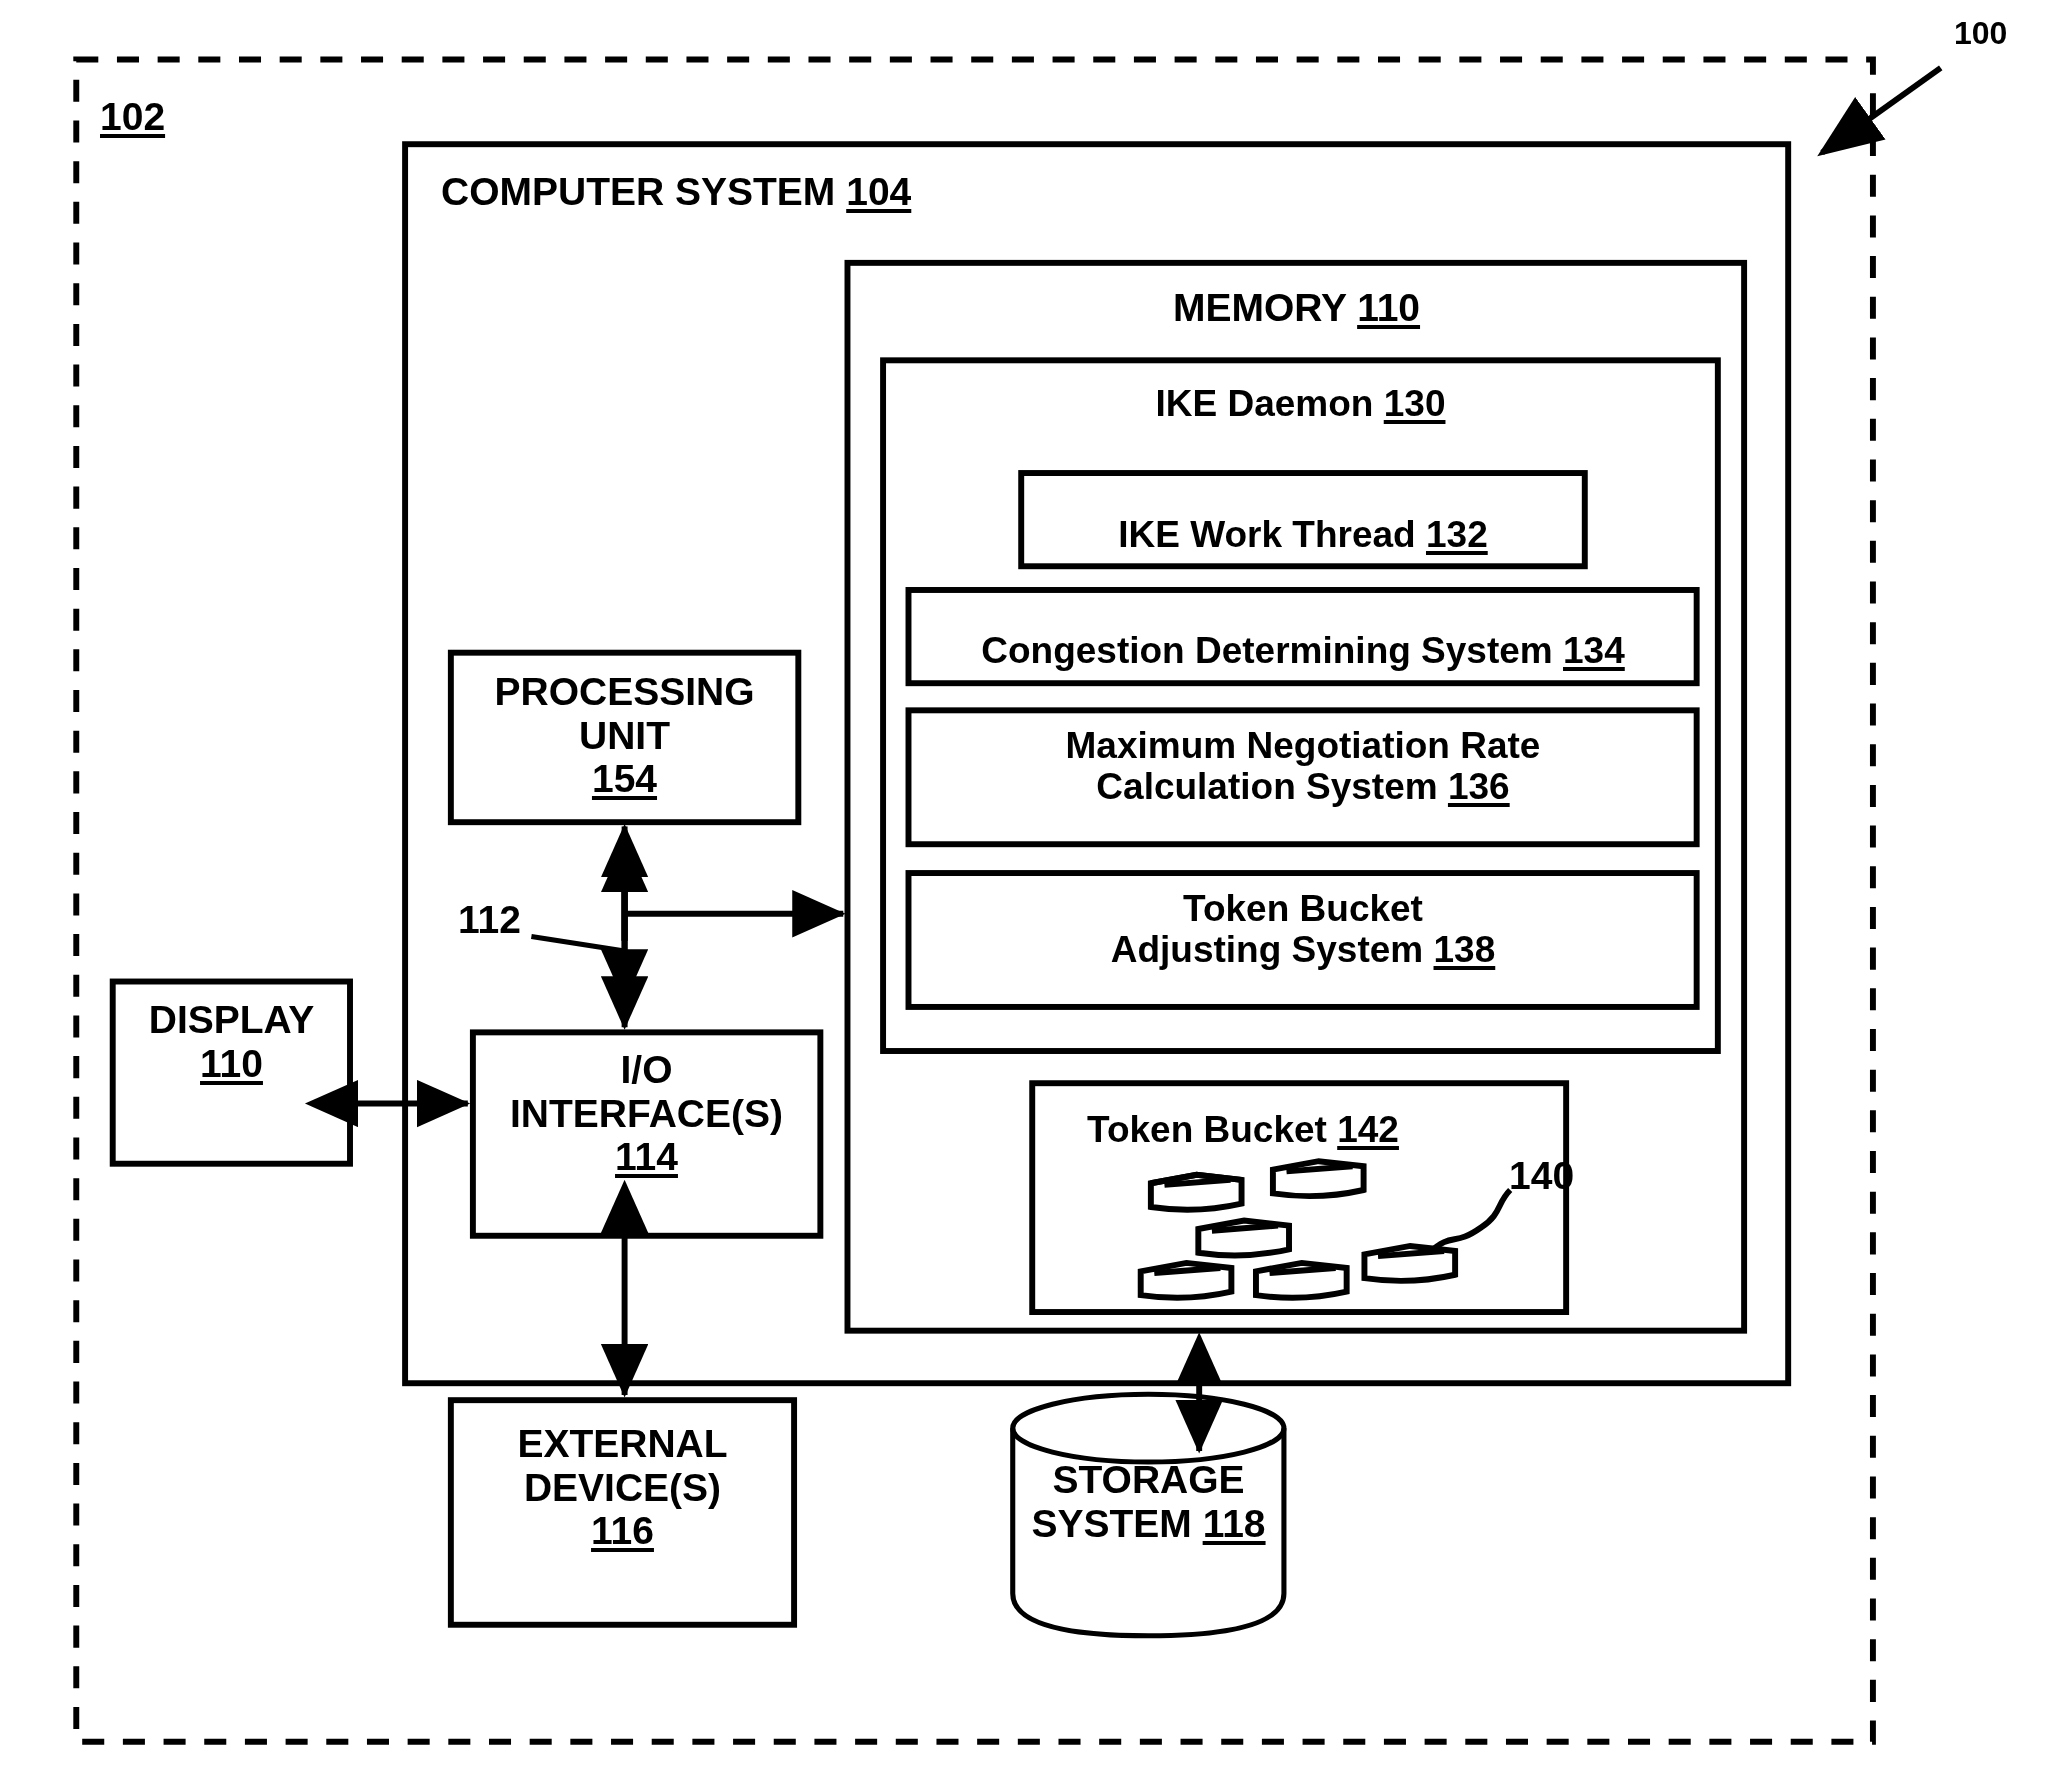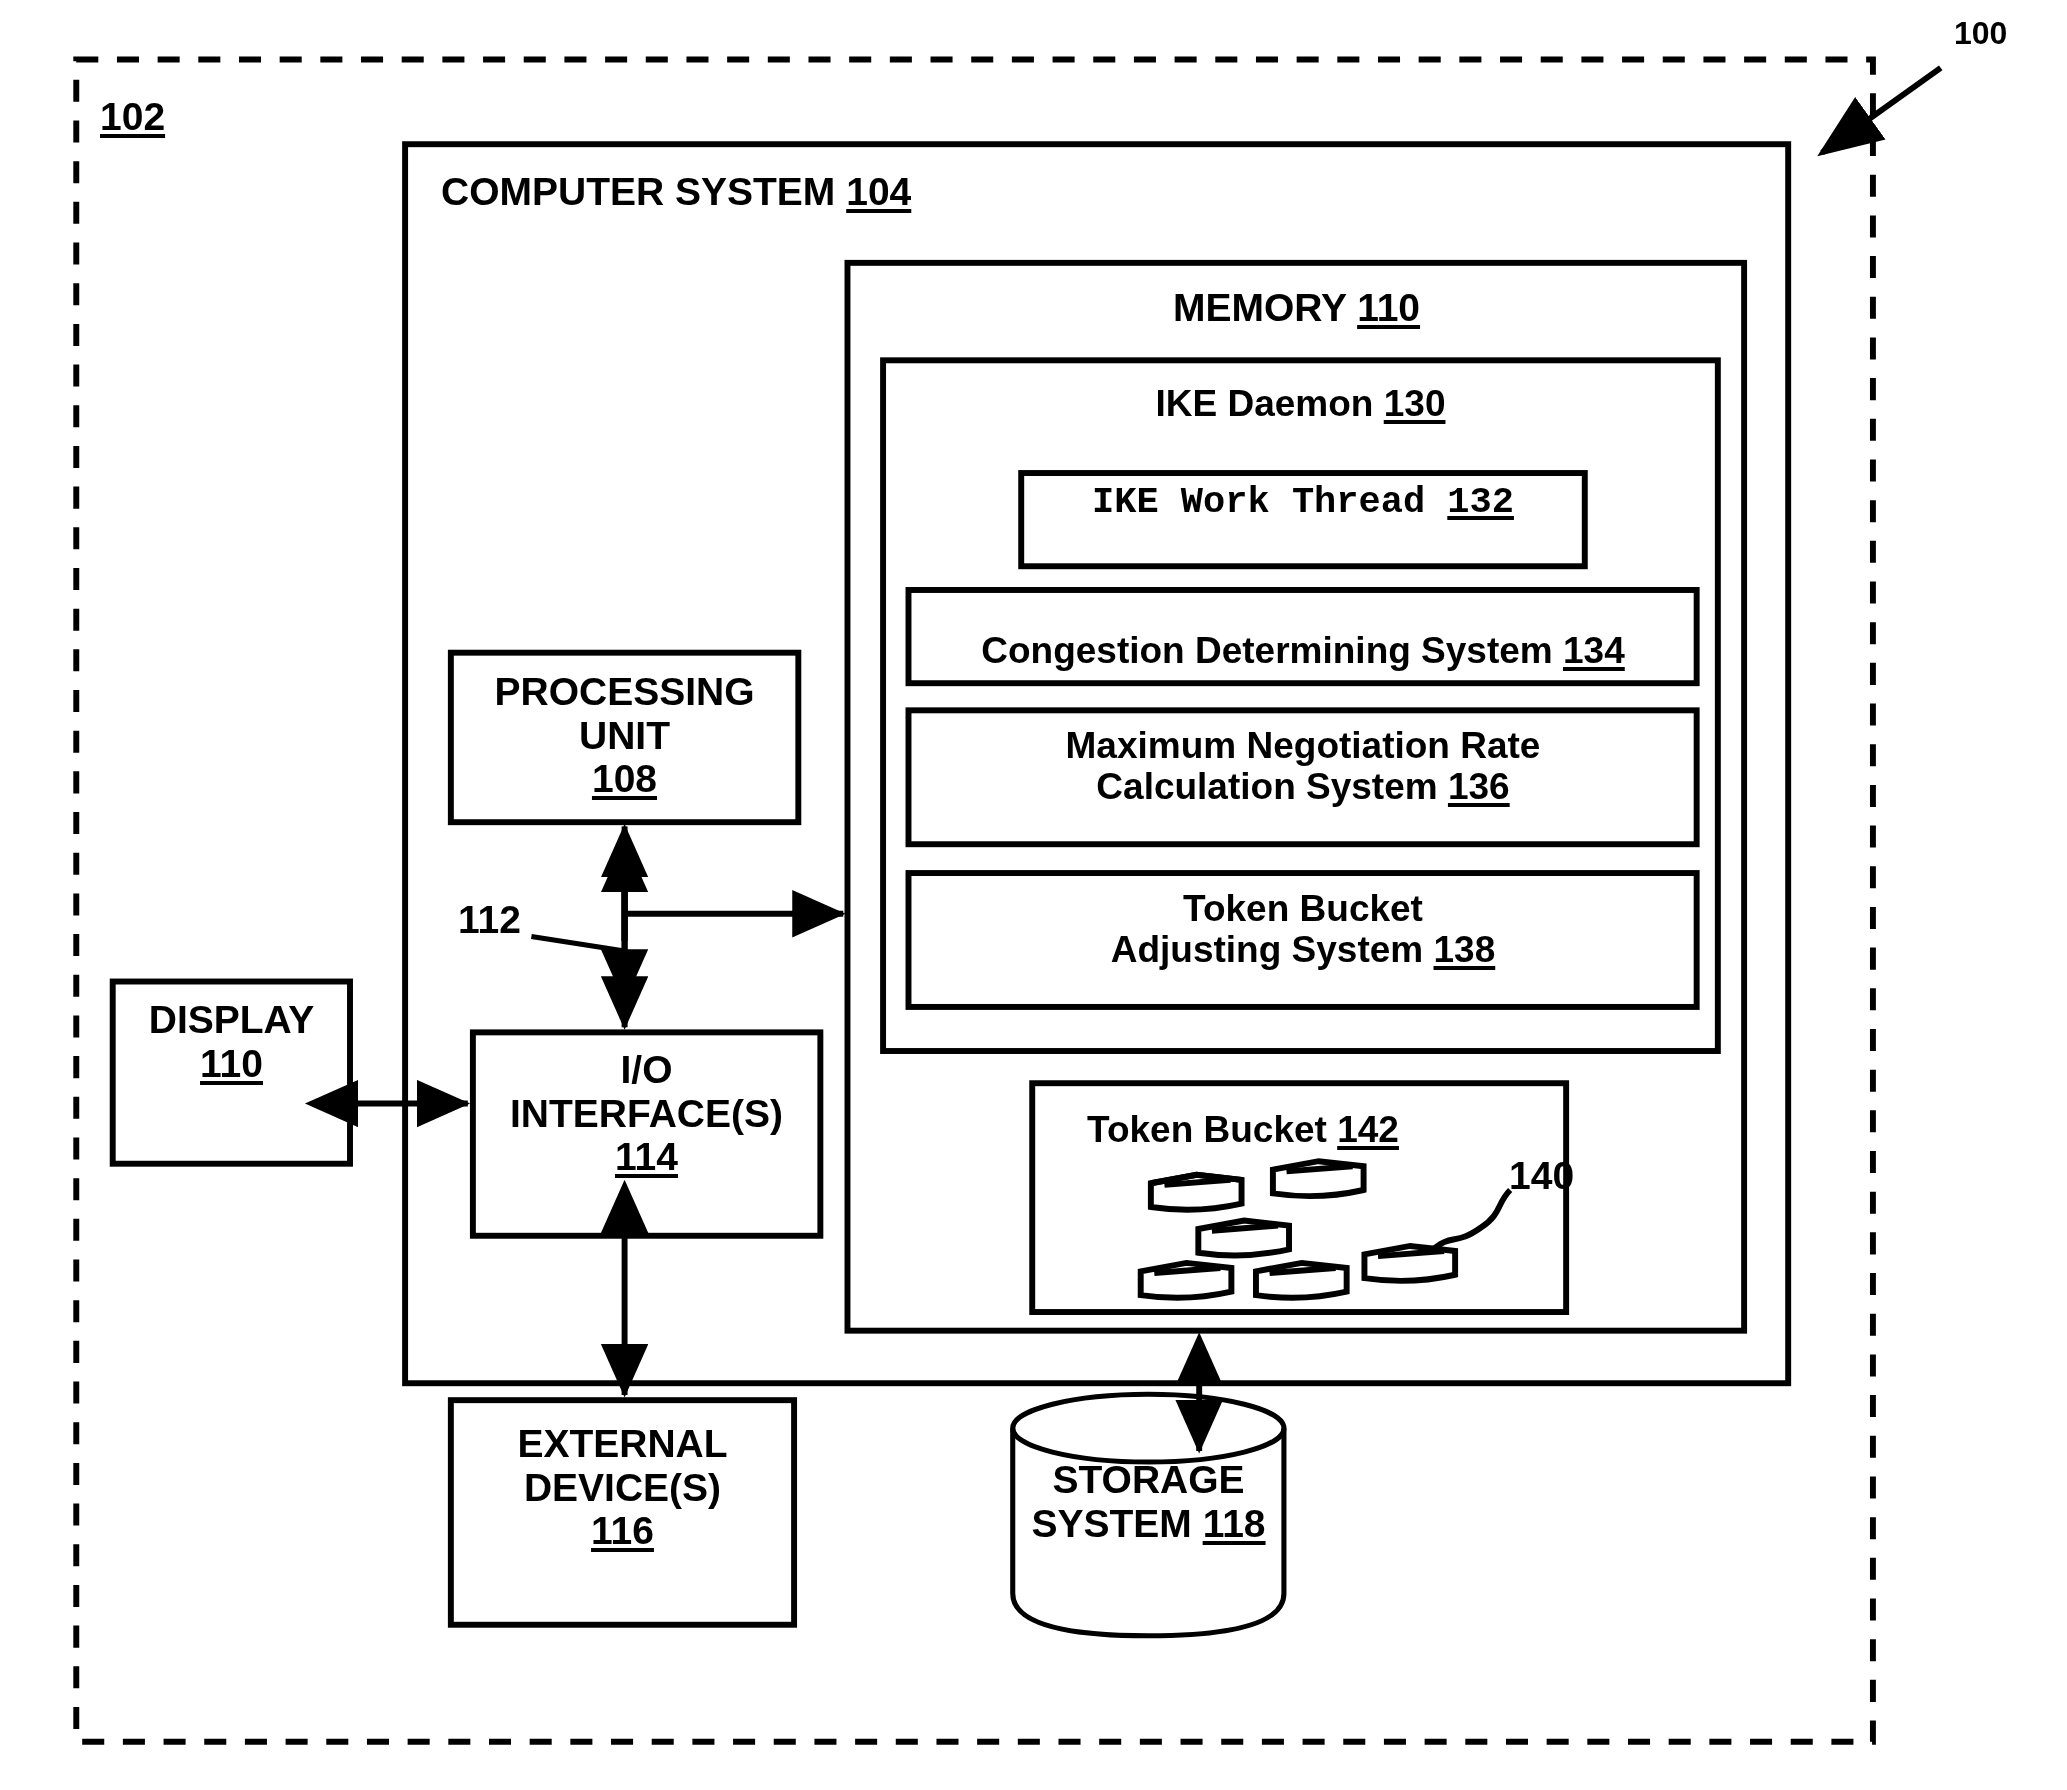--- a/index.html
+++ b/index.html
@@ -141,37 +141,37 @@
   <div class="ref-num u" style="left:100px; top:95px;">102</div>
 
   <div class="ref-num" style="left:1954px; top:15.3px; font-size:32px;">100</div>
 
   <div class="lbl caps" style="left:441px; top:170px; text-align:left;"><span>COMPUTER SYSTEM </span><span class="u">104</span></div>
 
   <div class="lbl caps" style="left:848px; top:286px; width:897px;"><span>MEMORY </span><span class="u">110</span></div>
 
   <div class="lbl mix" style="left:883px; top:383px; width:835px;"><span>IKE Daemon </span><span class="u">130</span></div>
 
-  <div class="lbl mix" style="left:1021px; top:482px; width:564px;font-family:Liberation Mono, monospace;"><span>IKE Work Thread </span><span class="u">132</span></div>
+  <div class="lbl mix" style="left:1021px; top:514px; width:564px;"><span>IKE Work Thread </span><span class="u">132</span></div>
 
   <div class="lbl mix" style="left:909px; top:612px; width:788px;margin-top:18px;"><span>Congestion Determining System </span><span class="u">134</span></div>
 
   <div class="lbl mix" style="left:909px; top:725px; width:788px;"><span>Maximum Negotiation Rate
 Calculation System </span><span class="u">136</span></div>
 
   <div class="lbl mix" style="left:909px; top:888px; width:788px;"><span>Token Bucket
 Adjusting System </span><span class="u">138</span></div>
 
   <div class="lbl mix" style="left:976px; top:1109px; width:534px;"><span>Token Bucket </span><span class="u">142</span></div>
 
   <div class="ref-num" style="left:1509px; top:1154px;text-align:center;">140</div>
 
   <div class="lbl caps" style="left:451px; top:670px; width:347px;"><span>PROCESSING
 UNIT
-</span><span class="u">108</span></div>
+</span><span class="u">154</span></div>
 
   <div class="lbl caps" style="left:473px; top:1048px; width:347px;"><span>I/O
 INTERFACE(S)
 </span><span class="u">114</span></div>
 
   <div class="lbl caps" style="left:113px; top:998px; width:237px;"><span>DISPLAY
 </span><span class="u">110</span></div>
 
   <div class="lbl caps" style="left:451px; top:1422px; width:343px;"><span>EXTERNAL
 DEVICE(S)

